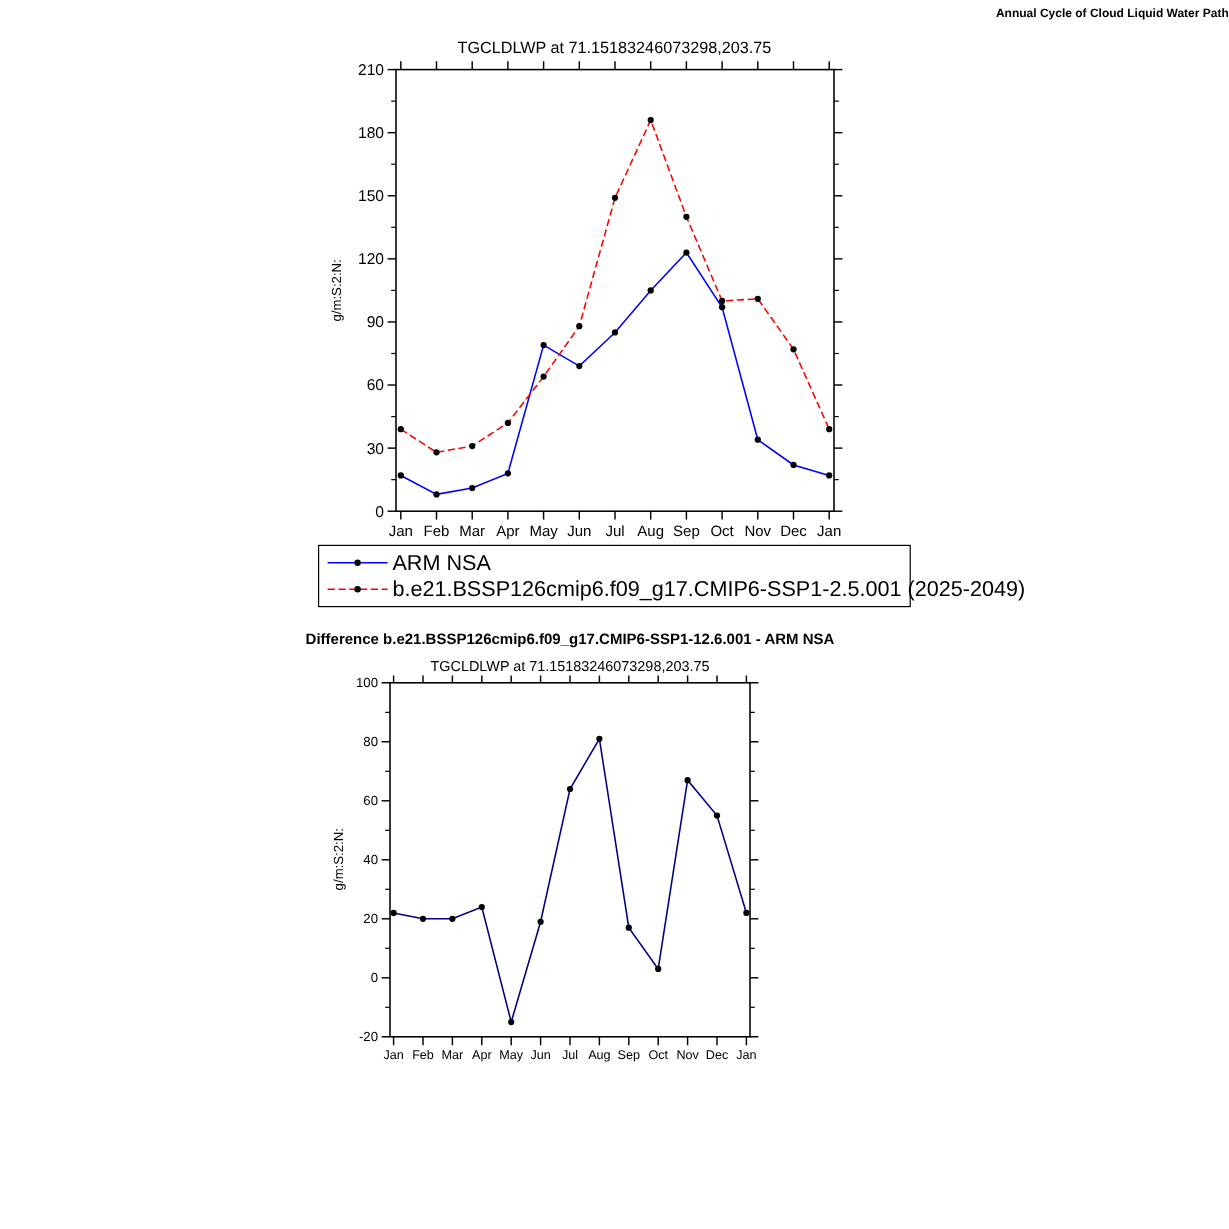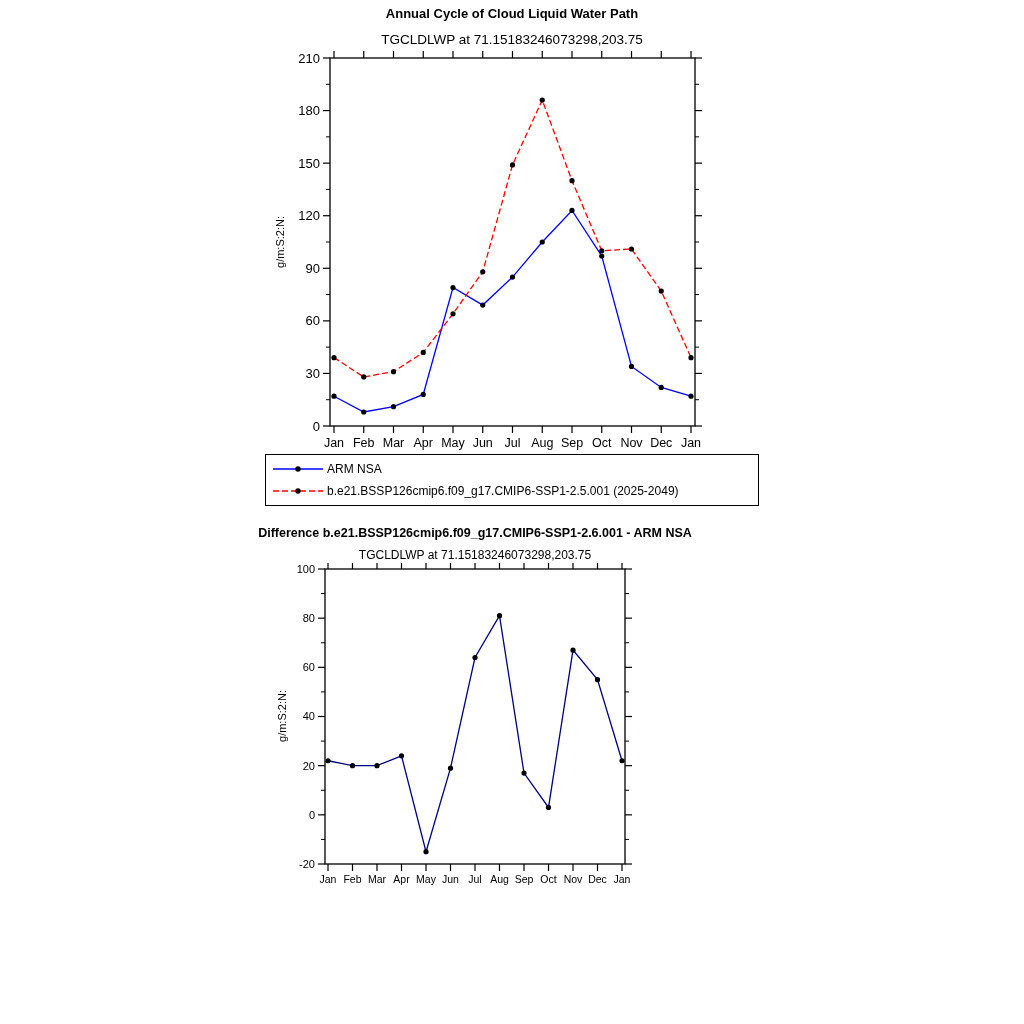--- a/index.html
+++ b/index.html
@@ -1,33 +1,33 @@
 <!DOCTYPE html>
 <html><head>
 <meta charset="utf-8">
 <style>
   html,body{margin:0;padding:0;background:#ffffff;}
   .page{position:relative;width:1024px;height:1024px;background:#ffffff;overflow:hidden;
         font-family:"Liberation Sans","DejaVu Sans",sans-serif;color:#000;}
-  .chart-title-1{position:absolute;top:6px;left:0;width:1024px;text-align:center;
-        font-size:13px;font-weight:bold;}
+  .chart-title-1{position:absolute;top:6px;left:0;width:1024px;text-align:right;
+        font-size:10px;font-weight:bold;}
   .chart-sub-1{position:absolute;top:32px;left:0;width:1024px;text-align:center;
         font-size:13.5px;font-weight:normal;}
   .chart-title-2{position:absolute;top:526px;left:0;width:950px;text-align:center;
         font-size:12.5px;font-weight:bold;}
   .chart-sub-2{position:absolute;top:548px;left:0;width:950px;text-align:center;
         font-size:12px;font-weight:normal;}
   .svg1{position:absolute;left:270px;top:50px;}
   .svg2{position:absolute;left:270px;top:563px;}
   .legend{position:absolute;left:265px;top:454px;width:494px;height:52px;
         border:1px solid #000;box-sizing:border-box;background:#fff;}
   .legend-row{position:absolute;left:6px;height:20px;display:flex;align-items:center;}
   .legend-row.r1{top:4px;}
   .legend-row.r2{top:26px;}
-  .legend-label{font-size:12px;margin-left:3px;white-space:nowrap;}
+  .legend-label{font-size:18px;margin-left:3px;white-space:nowrap;}
   svg text{font-family:"Liberation Sans","DejaVu Sans",sans-serif;}
 </style>
 </head>
 <body>
 
 <div class="page">
 
   <div class="chart-title-1">Annual Cycle of Cloud Liquid Water Path</div>
   <div class="chart-sub-1">TGCLDLWP at 71.15183246073298,203.75</div>
 
@@ -151,21 +151,21 @@
     </div>
     <div class="legend-row r2">
       <svg class="legend-sample" width="52" height="10">
         <line x1="1" y1="5" x2="51" y2="5" stroke-width="1.3" stroke="#ff0000" stroke-dasharray="6,3"></line>
         <circle cx="26" cy="5" r="2.7" fill="#000"></circle>
       </svg>
       <span class="legend-label">b.e21.BSSP126cmip6.f09_g17.CMIP6-SSP1-2.5.001 (2025-2049)</span>
     </div>
   </div>
 
-  <div class="chart-title-2">Difference b.e21.BSSP126cmip6.f09_g17.CMIP6-SSP1-2.6.001 - ARM NSA</div>
+  <div class="chart-title-2">Difference b.e21.BSSP126cmip6.f09_g17.CMIP6-SSP1-12.6.001 - ARM NSA</div>
   <div class="chart-sub-2">TGCLDLWP at 71.15183246073298,203.75</div>
 
   <svg id="chart2" class="svg2" width="420" height="330">
       <rect x="55" y="6" width="300" height="295" fill="none" stroke="#000" stroke-width="1.3"></rect>
       <line x1="48" y1="301" x2="55" y2="301" stroke="#000" stroke-width="1.2"></line>
       <line x1="355" y1="301" x2="362" y2="301" stroke="#000" stroke-width="1.2"></line>
       <text x="45" y="304.85" text-anchor="end" font-size="11">-20</text>
       <line x1="51" y1="276.4166666666667" x2="55" y2="276.4166666666667" stroke="#000" stroke-width="1"></line>
       <line x1="355" y1="276.4166666666667" x2="359" y2="276.4166666666667" stroke="#000" stroke-width="1"></line>
       <line x1="48" y1="251.83333333333334" x2="55" y2="251.83333333333334" stroke="#000" stroke-width="1.2"></line>

